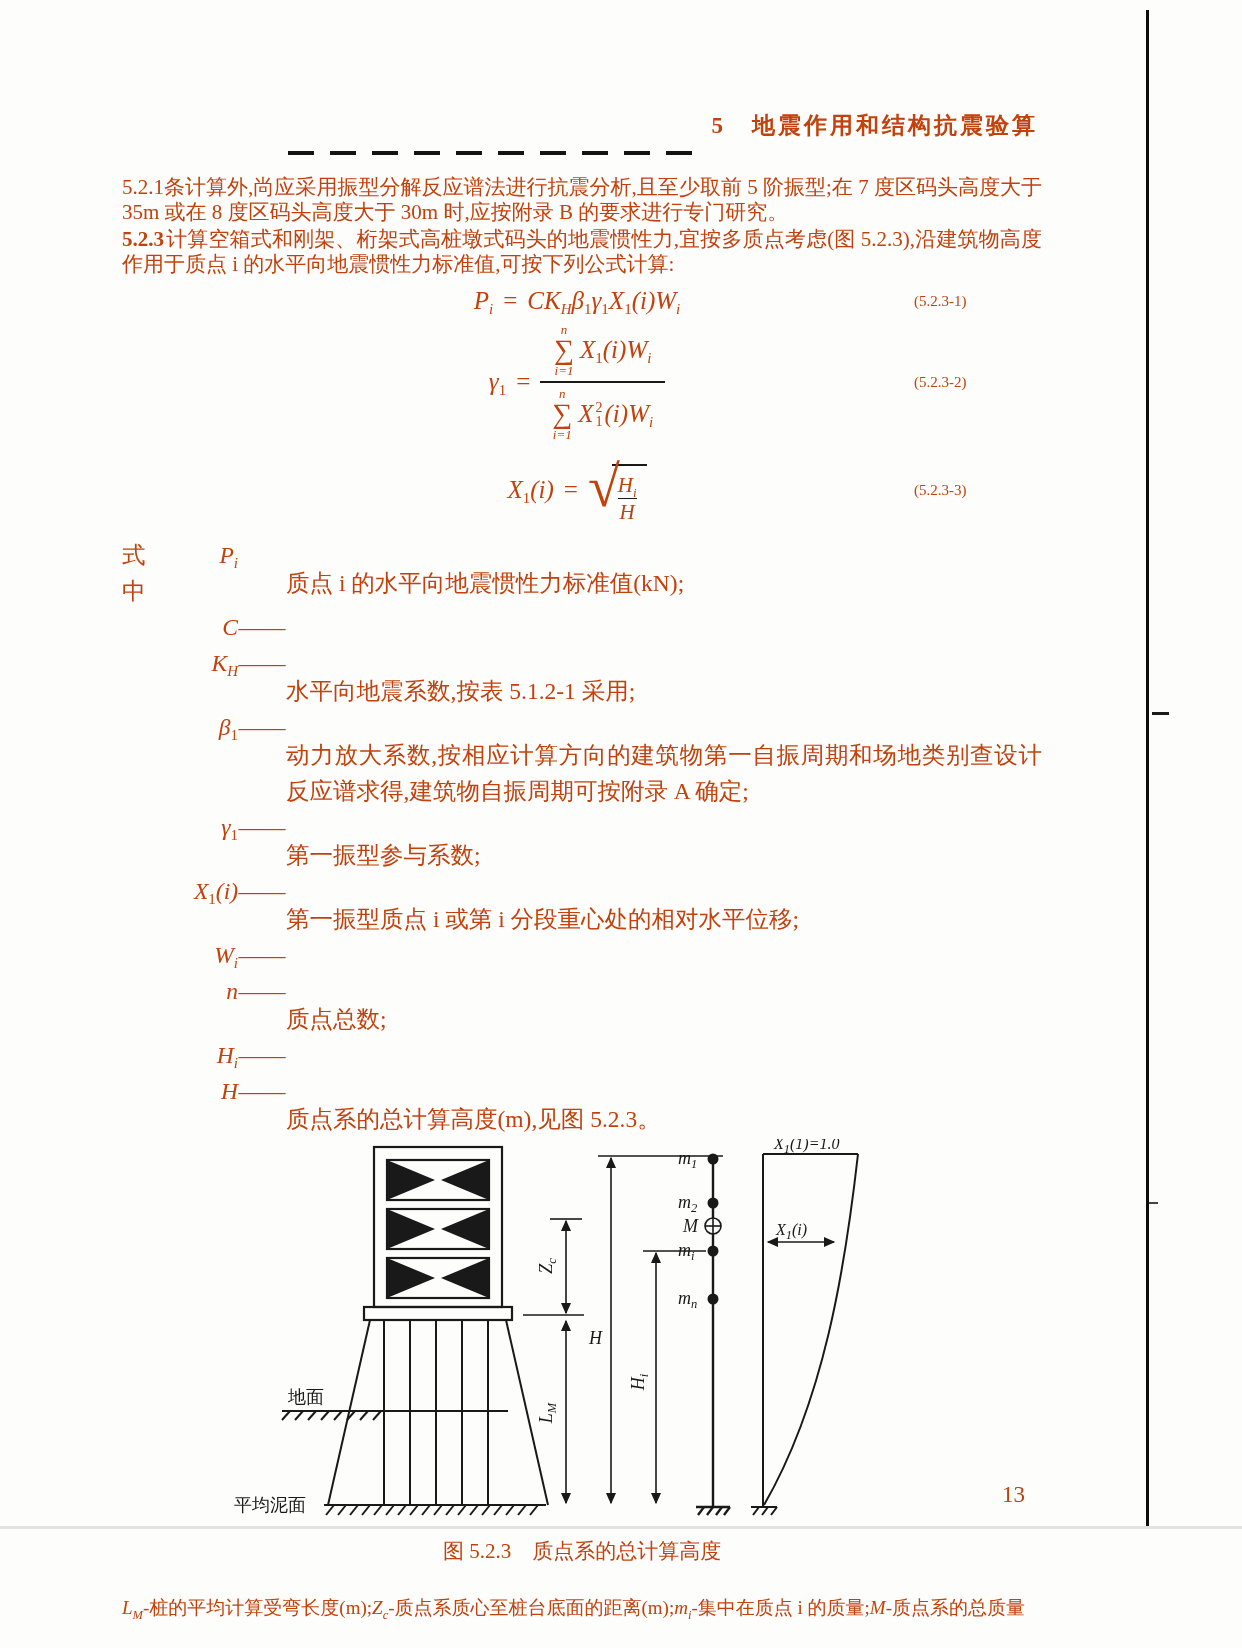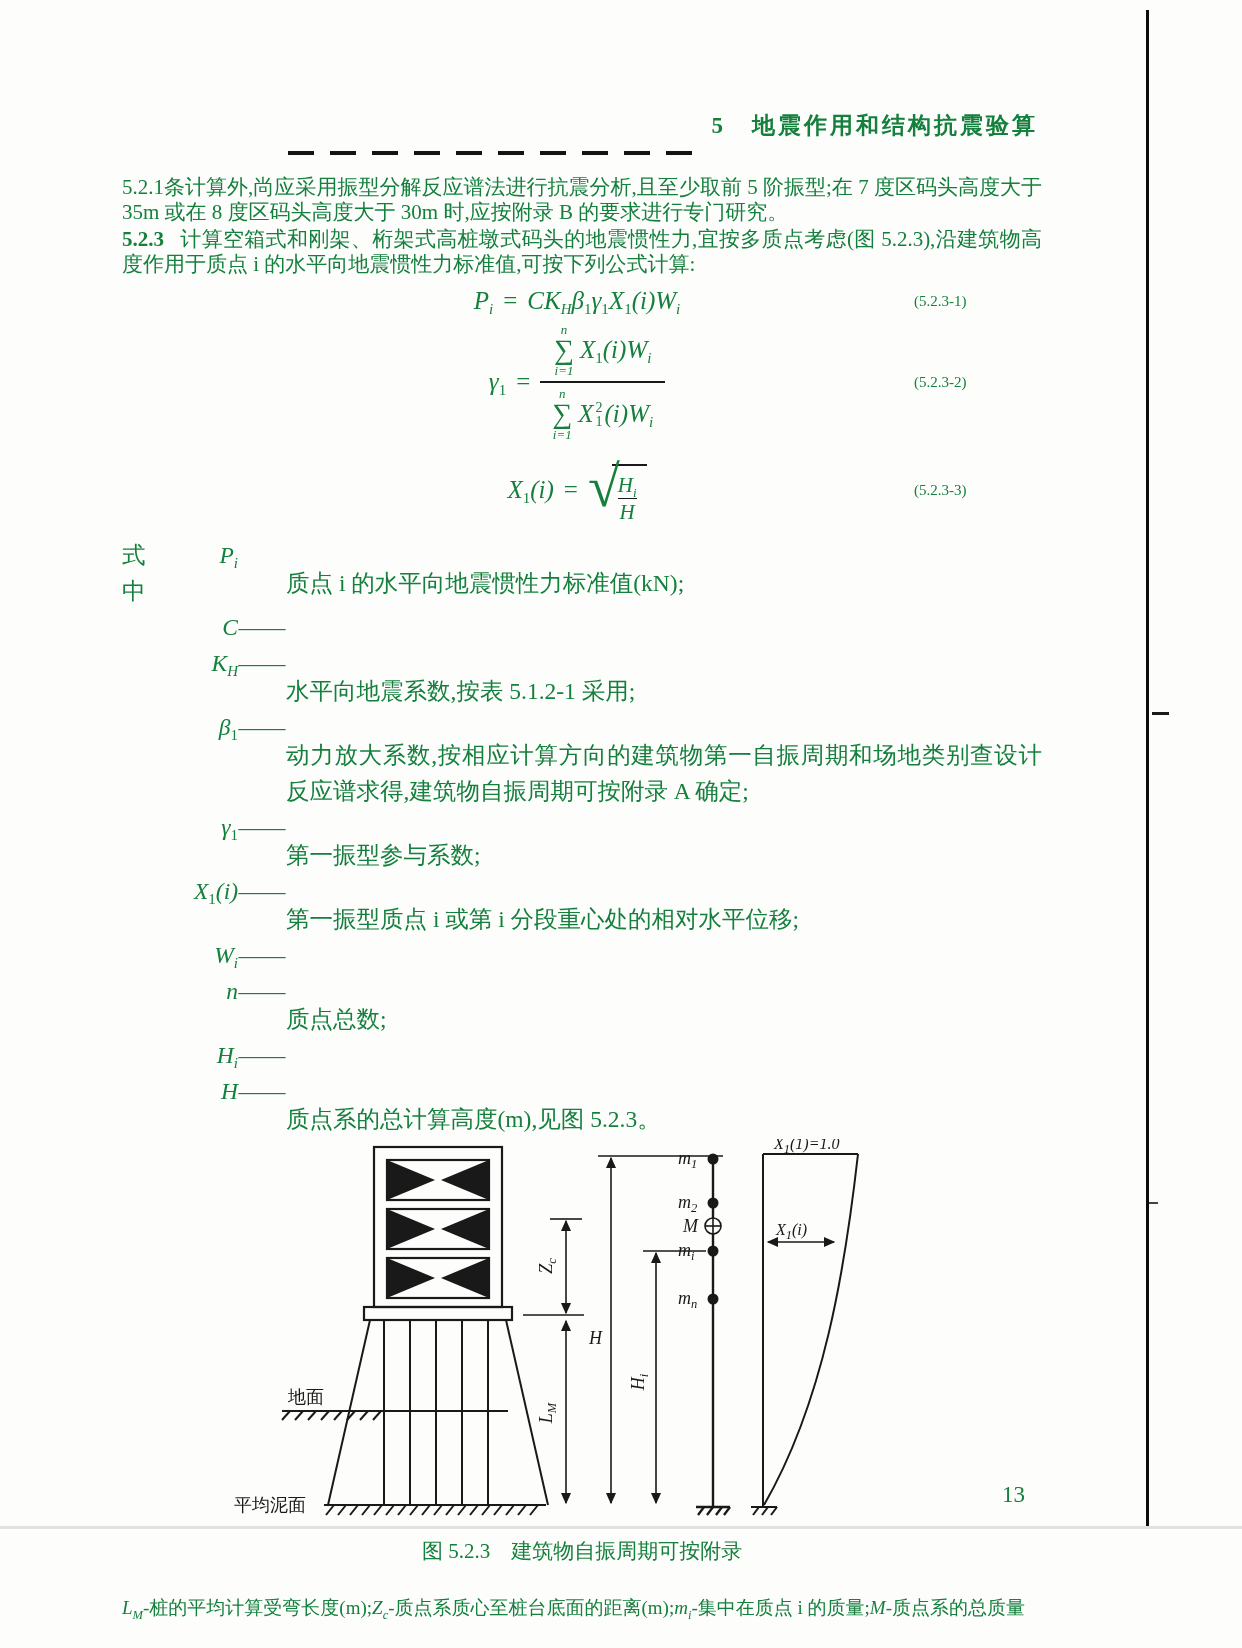--- a/index.html
+++ b/index.html
@@ -1,33 +1,33 @@
 <!DOCTYPE html>
 <html><head>
 <meta charset="utf-8">
 <style>
   * { margin:0; padding:0; box-sizing:border-box; }
   body { background:#c9c9c9; font-family:"Liberation Serif","DejaVu Serif",serif; }
-  .page { position:relative; width:1242px; height:1648px; background:#fdfdfc; overflow:hidden; color:#15803d; }
+  .page { position:relative; width:1242px; height:1648px; background:#fdfdfc; overflow:hidden; color:#c2410c; }
 
   .scan-line { position:absolute; left:1146px; top:10px; width:3px; height:1516px; background:#0c0c0c; }
   .scan-tick1 { position:absolute; left:1152px; top:712px; width:17px; height:3px; background:#1a1a1a; }
   .scan-tick2 { position:absolute; left:1149px; top:1202px; width:9px; height:2px; background:#444; }
   .bottom-streak { position:absolute; left:0; top:1526px; width:1242px; height:3px; background:#e2e2e0; }
 
   .content { position:absolute; left:122px; top:110px; width:920px; }
 
   .chapter-header { text-align:right; font-weight:bold; font-size:23px; letter-spacing:3px; padding-right:4px; }
   .header-rule { margin:10px 0 0 166px; width:412px; height:4px;
                  background:repeating-linear-gradient(90deg,#141414 0 26px,transparent 26px 42px); }
 
   .para { font-size:21px; line-height:25px; text-align:justify; }
   .p1 { margin-top:20px; }
   .p2 { margin-top:2px; }
-  .sec-num { font-weight:bold; margin-right:16px; }
+  .sec-num { font-weight:bold; margin-right:2px; }
 
   i { font-style:italic; }
   sub { font-size:15px; line-height:0; vertical-align:-5px; font-style:normal; }
   sub.it { font-style:italic; }
 
   .eq-row { display:flex; align-items:center; padding-left:118px; }
   .eq1 { margin-top:10px;justify-content:flex-end; }
   .eq2 { margin-top:4px; }
   .eq3 { margin:10px 0 12px; }
   .eq-body { flex:1; display:flex; justify-content:center; font-size:25px; }
@@ -334,21 +334,21 @@
           <line x1="599" y1="368" x2="593" y2="376"></line>
         </g>
         <g stroke="#191919" stroke-width="1.6">
           <line x1="590" y1="103" x2="656" y2="103" marker-start="url(#arr)" marker-end="url(#arr)"></line>
         </g>
         <text class="math-sm" x="596" y="10"><tspan>X</tspan><tspan class="ssub" dy="4">1</tspan><tspan dy="-4">(1)=1.0</tspan></text>
         <text class="math-sm" x="598" y="96"><tspan>X</tspan><tspan class="ssub" dy="4">1</tspan><tspan dy="-4">(i)</tspan></text>
       </svg>
     </div>
 
-    <div class="caption">图 5.2.3　建筑物自振周期可按附录</div>
+    <div class="caption">图 5.2.3　质点系的总计算高度</div>
 
     <div class="footnote">
       <span><i>L</i><sub class="it">M</sub><span>-桩的平均计算受弯长度(m);</span></span><span><i>Z</i><sub class="it">c</sub><span>-质点系质心至桩台底面的距离(m);</span></span><span><i>m</i><sub class="it">i</sub><span>-集中在质点 i 的质量;</span></span><span><i>M</i><sub class="it"></sub><span>-质点系的总质量</span></span>
     </div>
 
   </div>
 
   <div class="page-number">13</div>
 </div>
 

